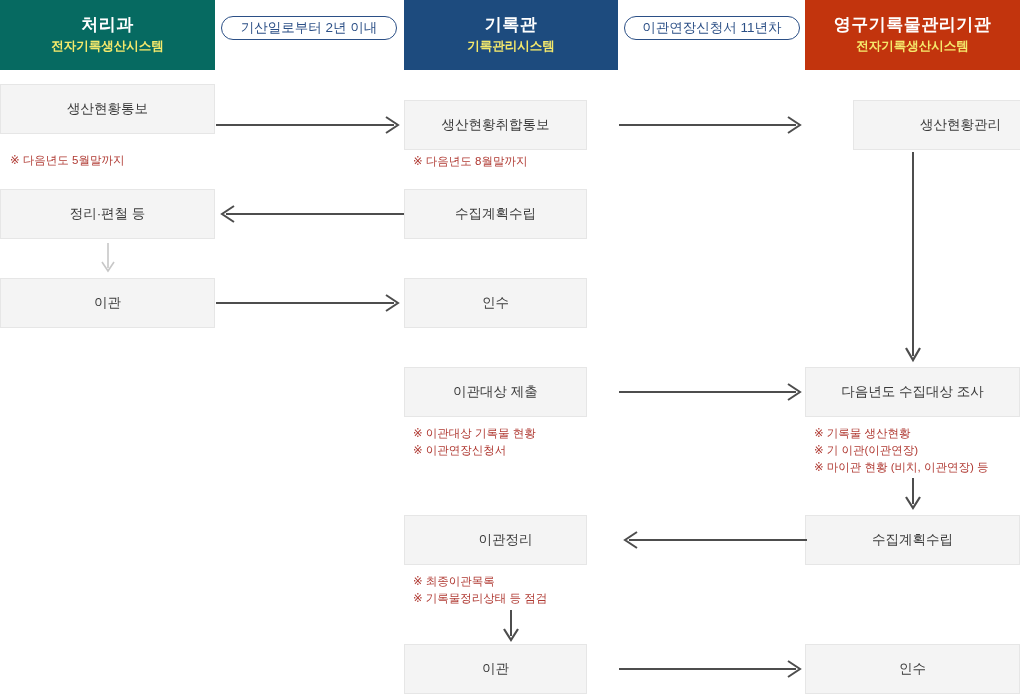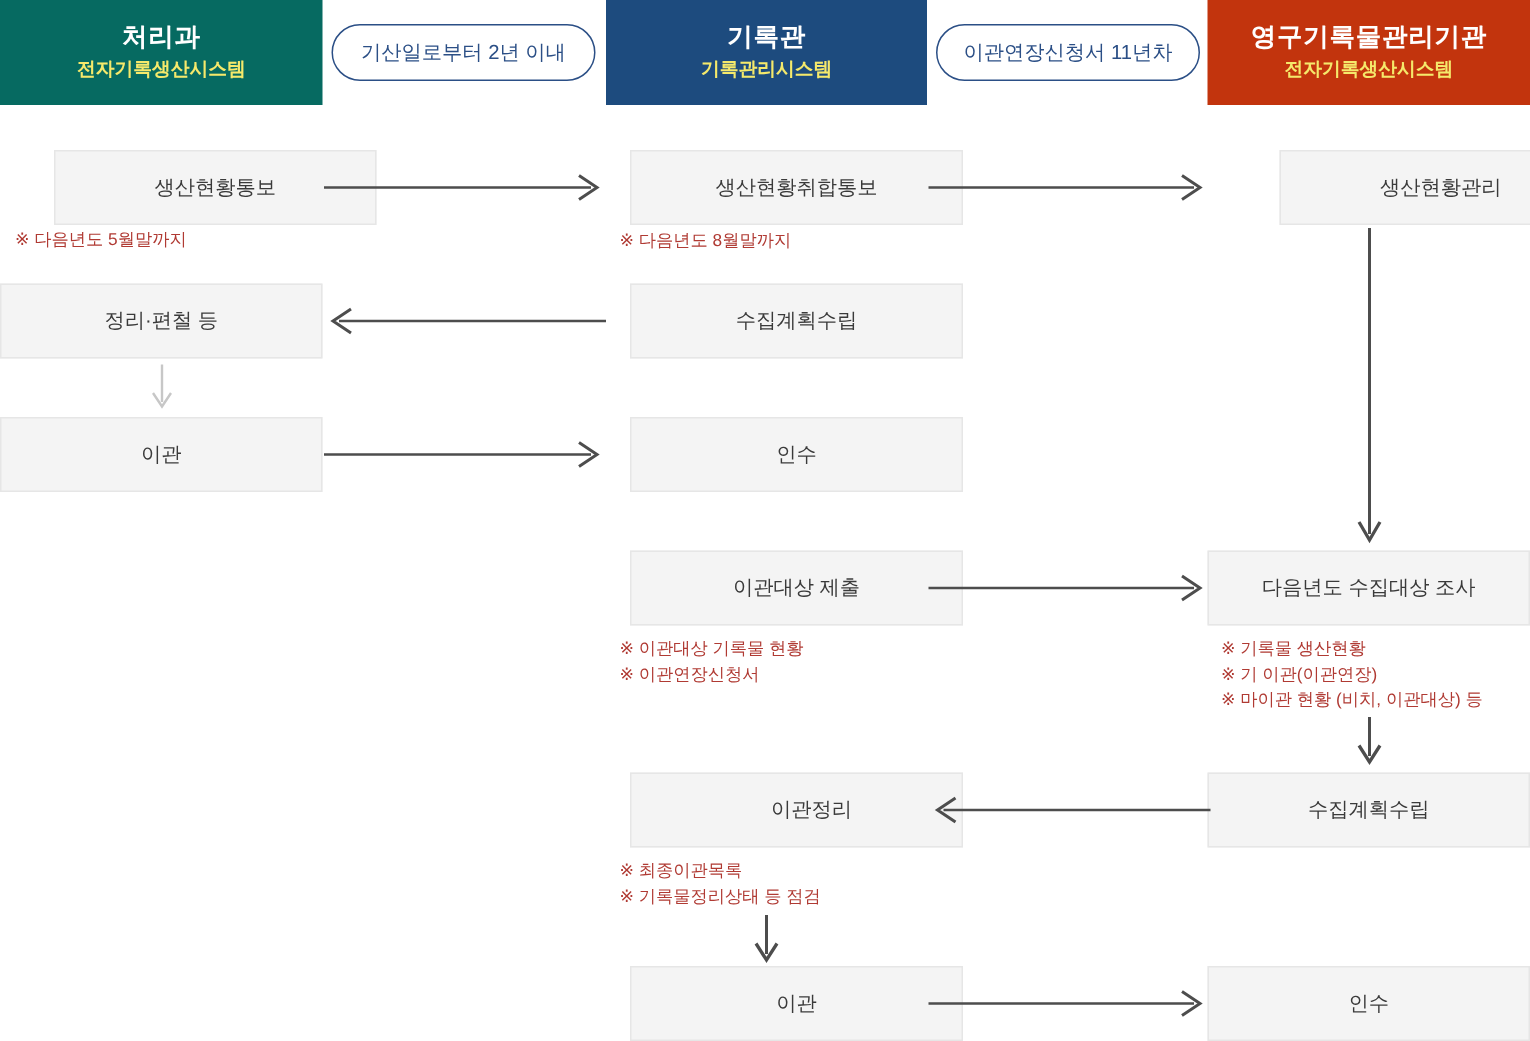--- a/index.html
+++ b/index.html
@@ -42,21 +42,21 @@
     line-height: 1.1;
   }
   #hdr-left   { left: 0;   width: 215px; background: #066a61; }
   #hdr-mid    { left: 404px; width: 214px; background: #1d4b7e; }
   #hdr-right  { left: 805px; width: 215px; background: #c2340d; }
 
   
   .pill {
     position: absolute;
     top: 16px;
-    height: 38px;
+    height: 24px;
     display: flex;
     align-items: center;
     justify-content: center;
     border: 1.5px solid #2b4f86;
     border-radius: 19px;
     background: #ffffff;
     color: #2b4f86;
     font-size: 13.5px;
     white-space: nowrap;
   }
@@ -70,21 +70,21 @@
     display: flex;
     align-items: center;
     justify-content: center;
     background: #f4f4f4;
     border: 1px solid #e6e6e6;
     color: #3a3a3a;
     font-size: 13.5px;
     white-space: nowrap;
   }
   .col-l { left: 0;   width: 215px; }
-  .col-m { left: 420px; width: 222px; }
+  .col-m { left: 404px; width: 183px; }
   .col-r { left: 805px; width: 215px; }
 
   
   .note {
     position: absolute;
     color: #b03a33;
     font-size: 11.5px;
     line-height: 17px;
     white-space: nowrap;
   }
@@ -109,21 +109,21 @@
   </div>
 
   <div class="hdr" id="hdr-right">
     <div class="hdr-title">영구기록물관리기관</div>
     <div class="hdr-sub">전자기록생산시스템</div>
   </div>
 
   <div class="pill" id="pill-1">기산일로부터 2년 이내</div>
   <div class="pill" id="pill-2">이관연장신청서 11년차</div>
 
-  <div class="box col-l" style="top:100px;margin-left:36px;">생산현황통보</div>
+  <div class="box col-l" style="top:84px;">생산현황통보</div>
   <div class="box col-l" style="top:189px;">정리·편철 등</div>
   <div class="box col-l" style="top:278px;">이관</div>
 
   <div class="note" style="left:10px; top:152px;">※ 다음년도 5월말까지</div>
 
   <div class="box col-m" style="top:100px;">생산현황취합통보</div>
   <div class="box col-m" style="top:189px;">수집계획수립</div>
   <div class="box col-m" style="top:278px;">인수</div>
   <div class="box col-m" style="top:367px;">이관대상 제출</div>
   <div class="box col-m" style="top:515px;padding-left:20px;">이관정리</div>
@@ -142,21 +142,21 @@
   </div>
 
   <div class="box col-r" style="top:100px;margin-left:48px;">생산현황관리</div>
   <div class="box col-r" style="top:367px;">다음년도 수집대상 조사</div>
   <div class="box col-r" style="top:515px;">수집계획수립</div>
   <div class="box col-r" style="top:644px;">인수</div>
 
   <div class="note" style="left:814px; top:425px;">
     <div>※ 기록물 생산현황</div>
     <div>※ 기 이관(이관연장)</div>
-    <div>※ 마이관 현황 (비치, 이관대상) 등</div>
+    <div>※ 마이관 현황 (비치, 이관연장) 등</div>
   </div>
 
   <div class="arrow" style="left:216px; top:113px;">
     <svg width="188" height="24" viewBox="0 0 188 24">
       <line x1="0" y1="12" x2="178" y2="12" stroke="#4d4d4d" stroke-width="1.8"></line>
       <polyline points="170,4 182,12 170,20" fill="none" stroke="#4d4d4d" stroke-width="2"></polyline>
     </svg>
   </div>
 
   <div class="arrow" style="left:619px; top:113px;">

